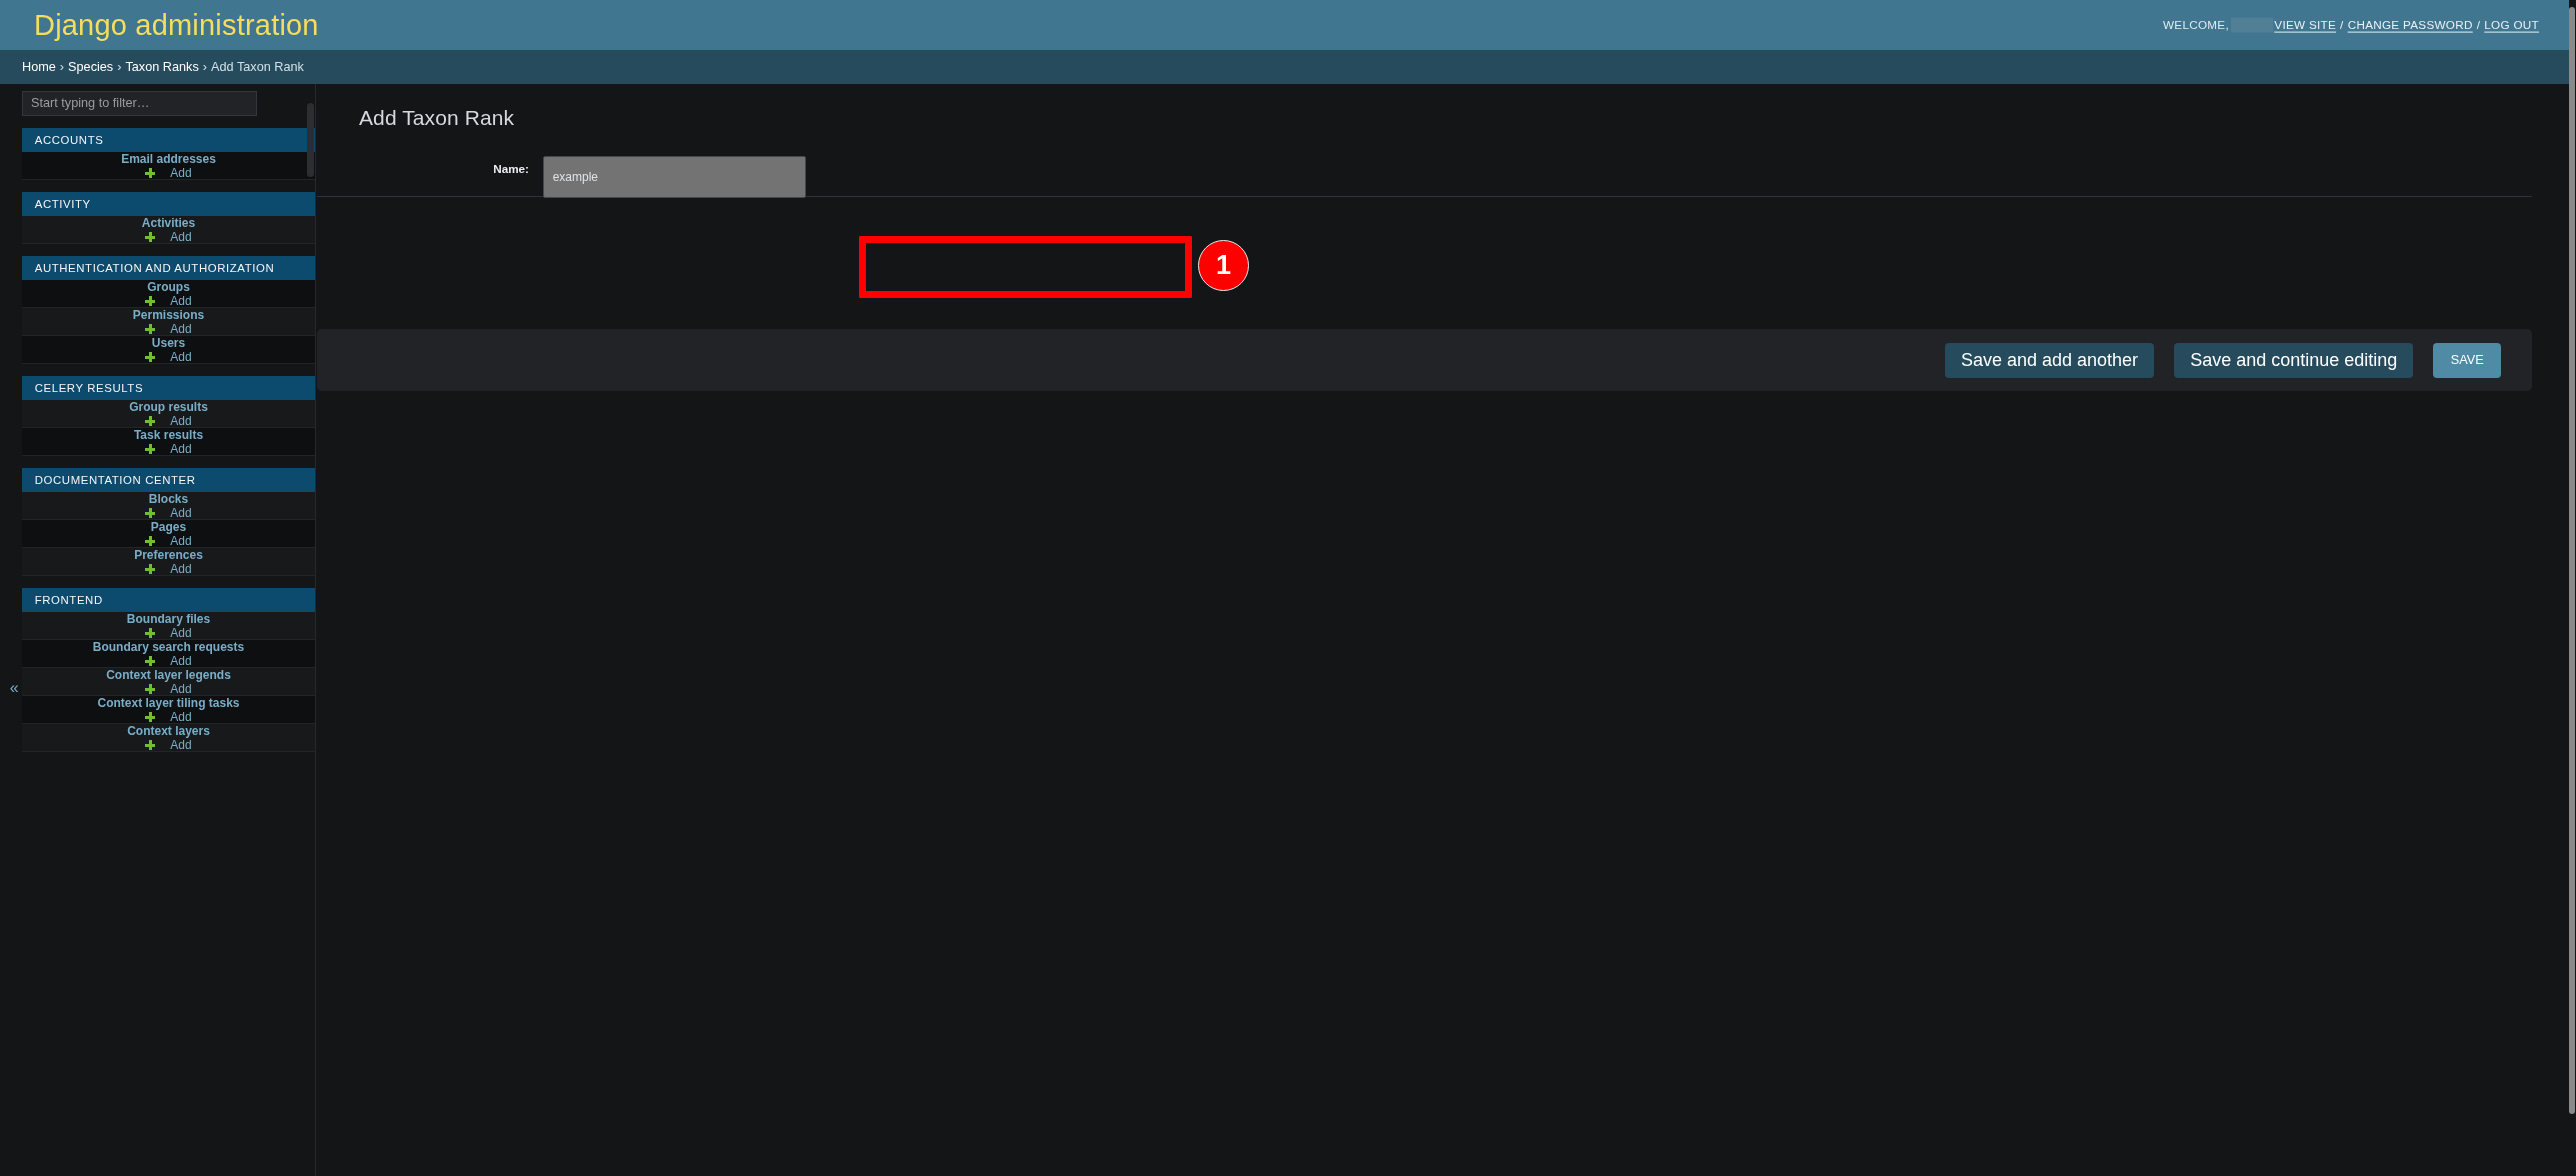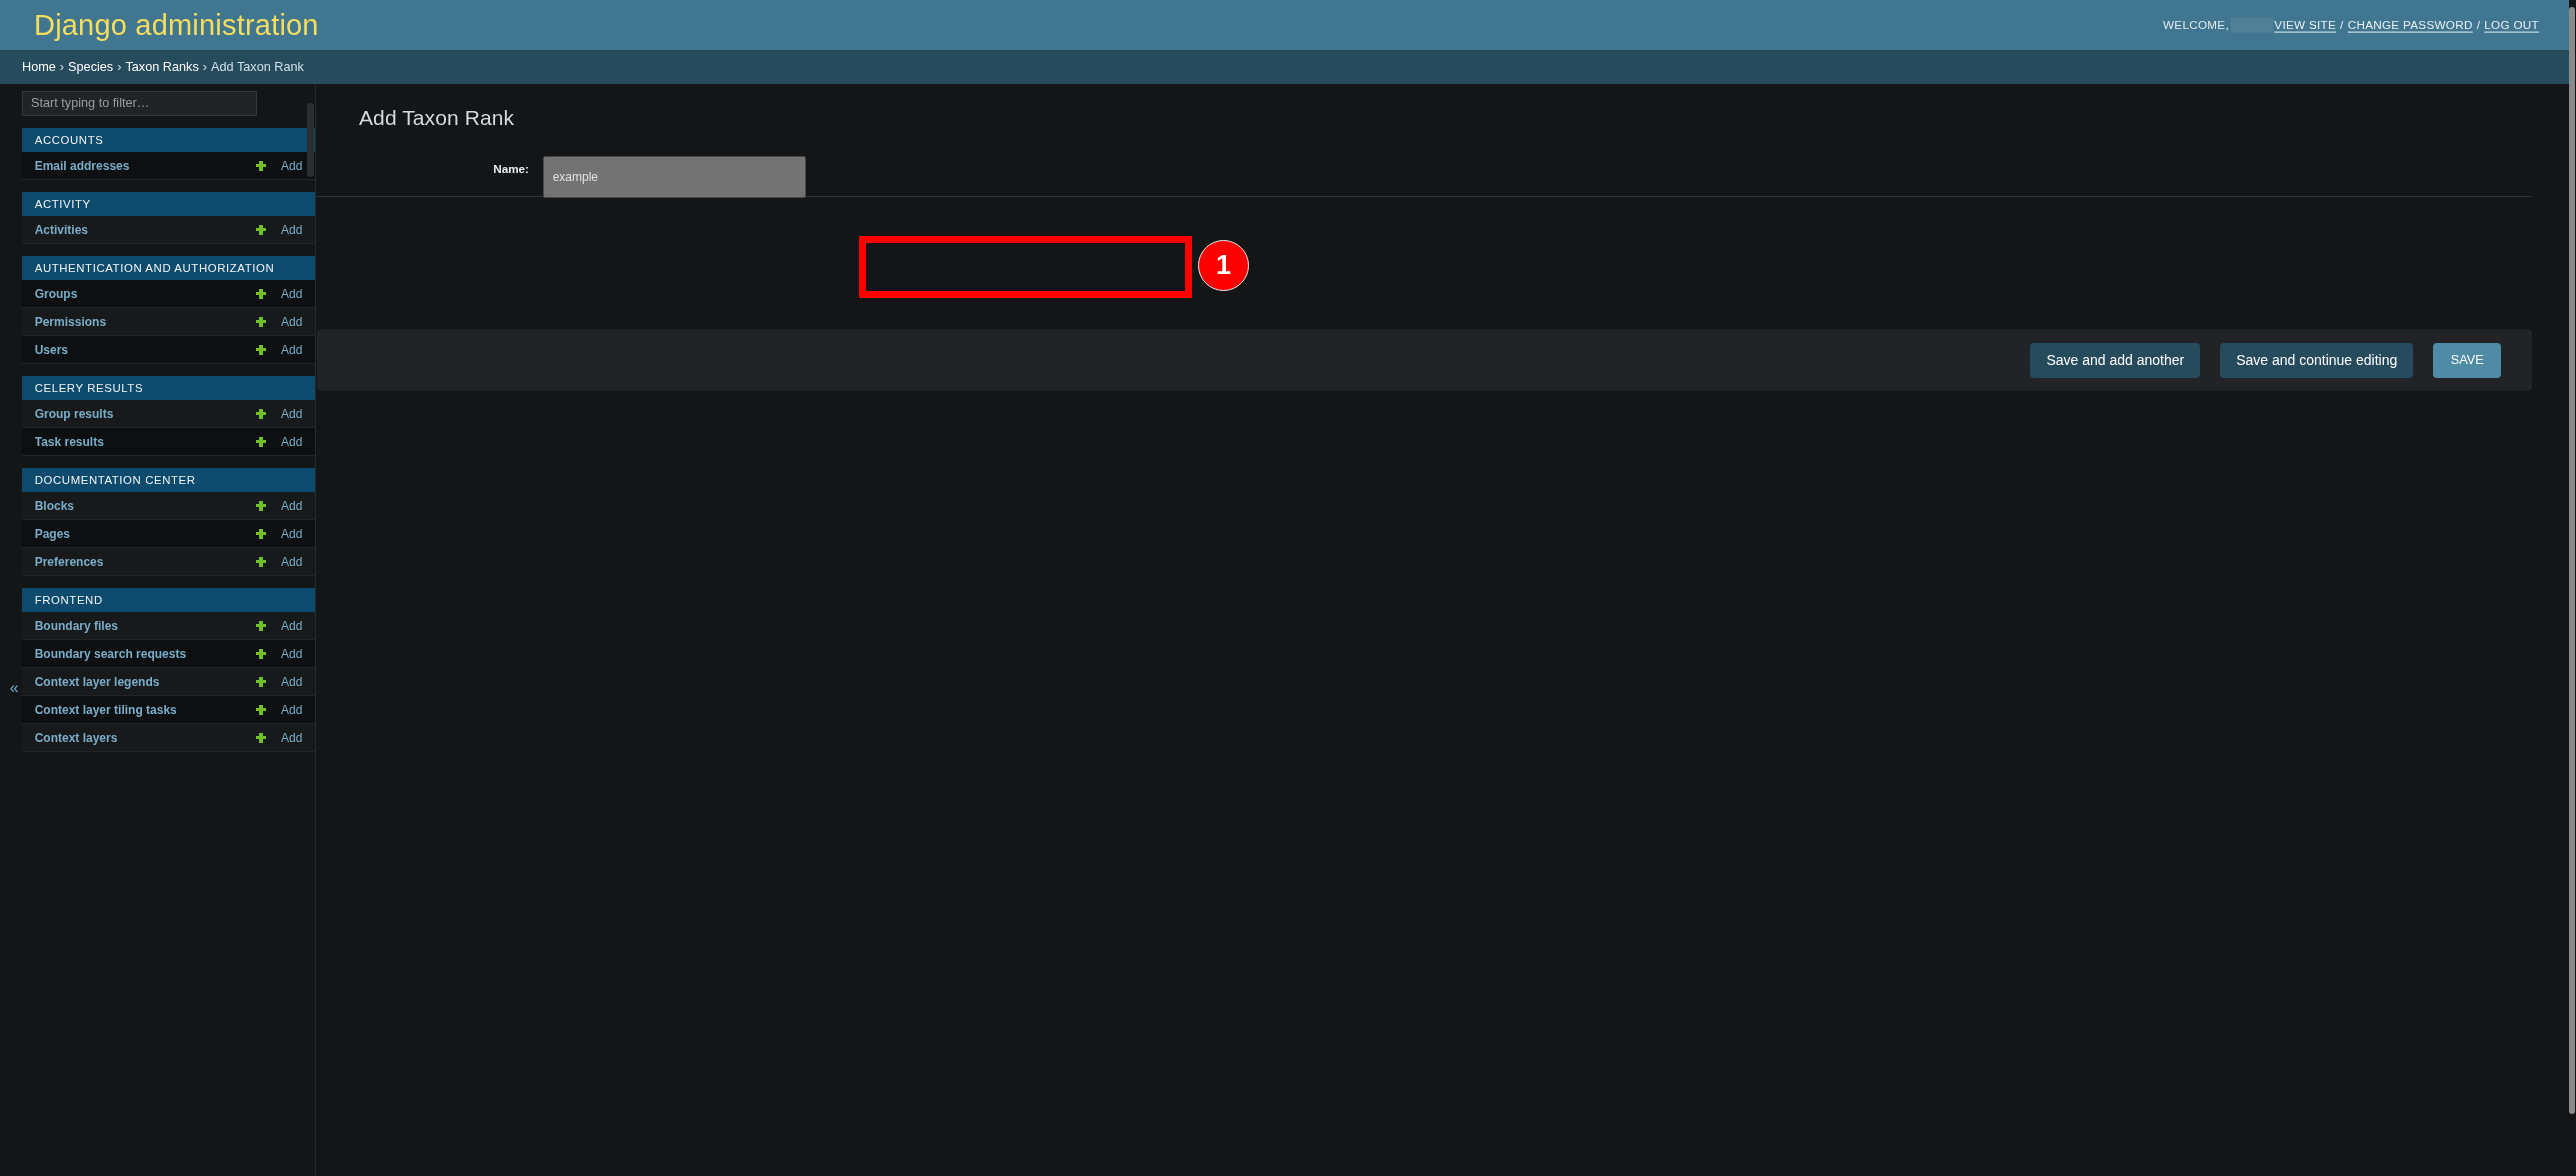--- a/index.html
+++ b/index.html
@@ -118,20 +118,21 @@
     line-height: 24px;
     padding-left: 12.7px;
     font-weight: 400;
   }
   .model-row {
     display: flex;
     align-items: center;
     height: 28px;
     border-bottom: 0.7px solid #222426;
     padding: 0 12.7px;
+    flex-direction: column;
   }
   .model-row.even { background: #0d0f10; }
   .model-row.odd  { background: #18191b; }
   .model-name {
     flex: 1;
     color: #79aec8;
     font-size: 12px;
     font-weight: bold;
     text-decoration: none;
     white-space: nowrap;
@@ -257,21 +258,21 @@
     align-items: center;
     justify-content: flex-end;
     padding-right: 31px;
     gap: 20px;
   }
   .btn {
     border: none;
     border-radius: 4px;
     color: #ffffff;
     font-family: "Liberation Sans", sans-serif;
-    font-size: 14px;
+    font-size: 18px;
     height: 35px;
     padding: 0 16px;
     cursor: pointer;
     white-space: nowrap;
     background: #264b5d;
   }
   .btn.default {
     background: #4f8ba5;
     text-transform: uppercase;
     font-size: 12.7px;

